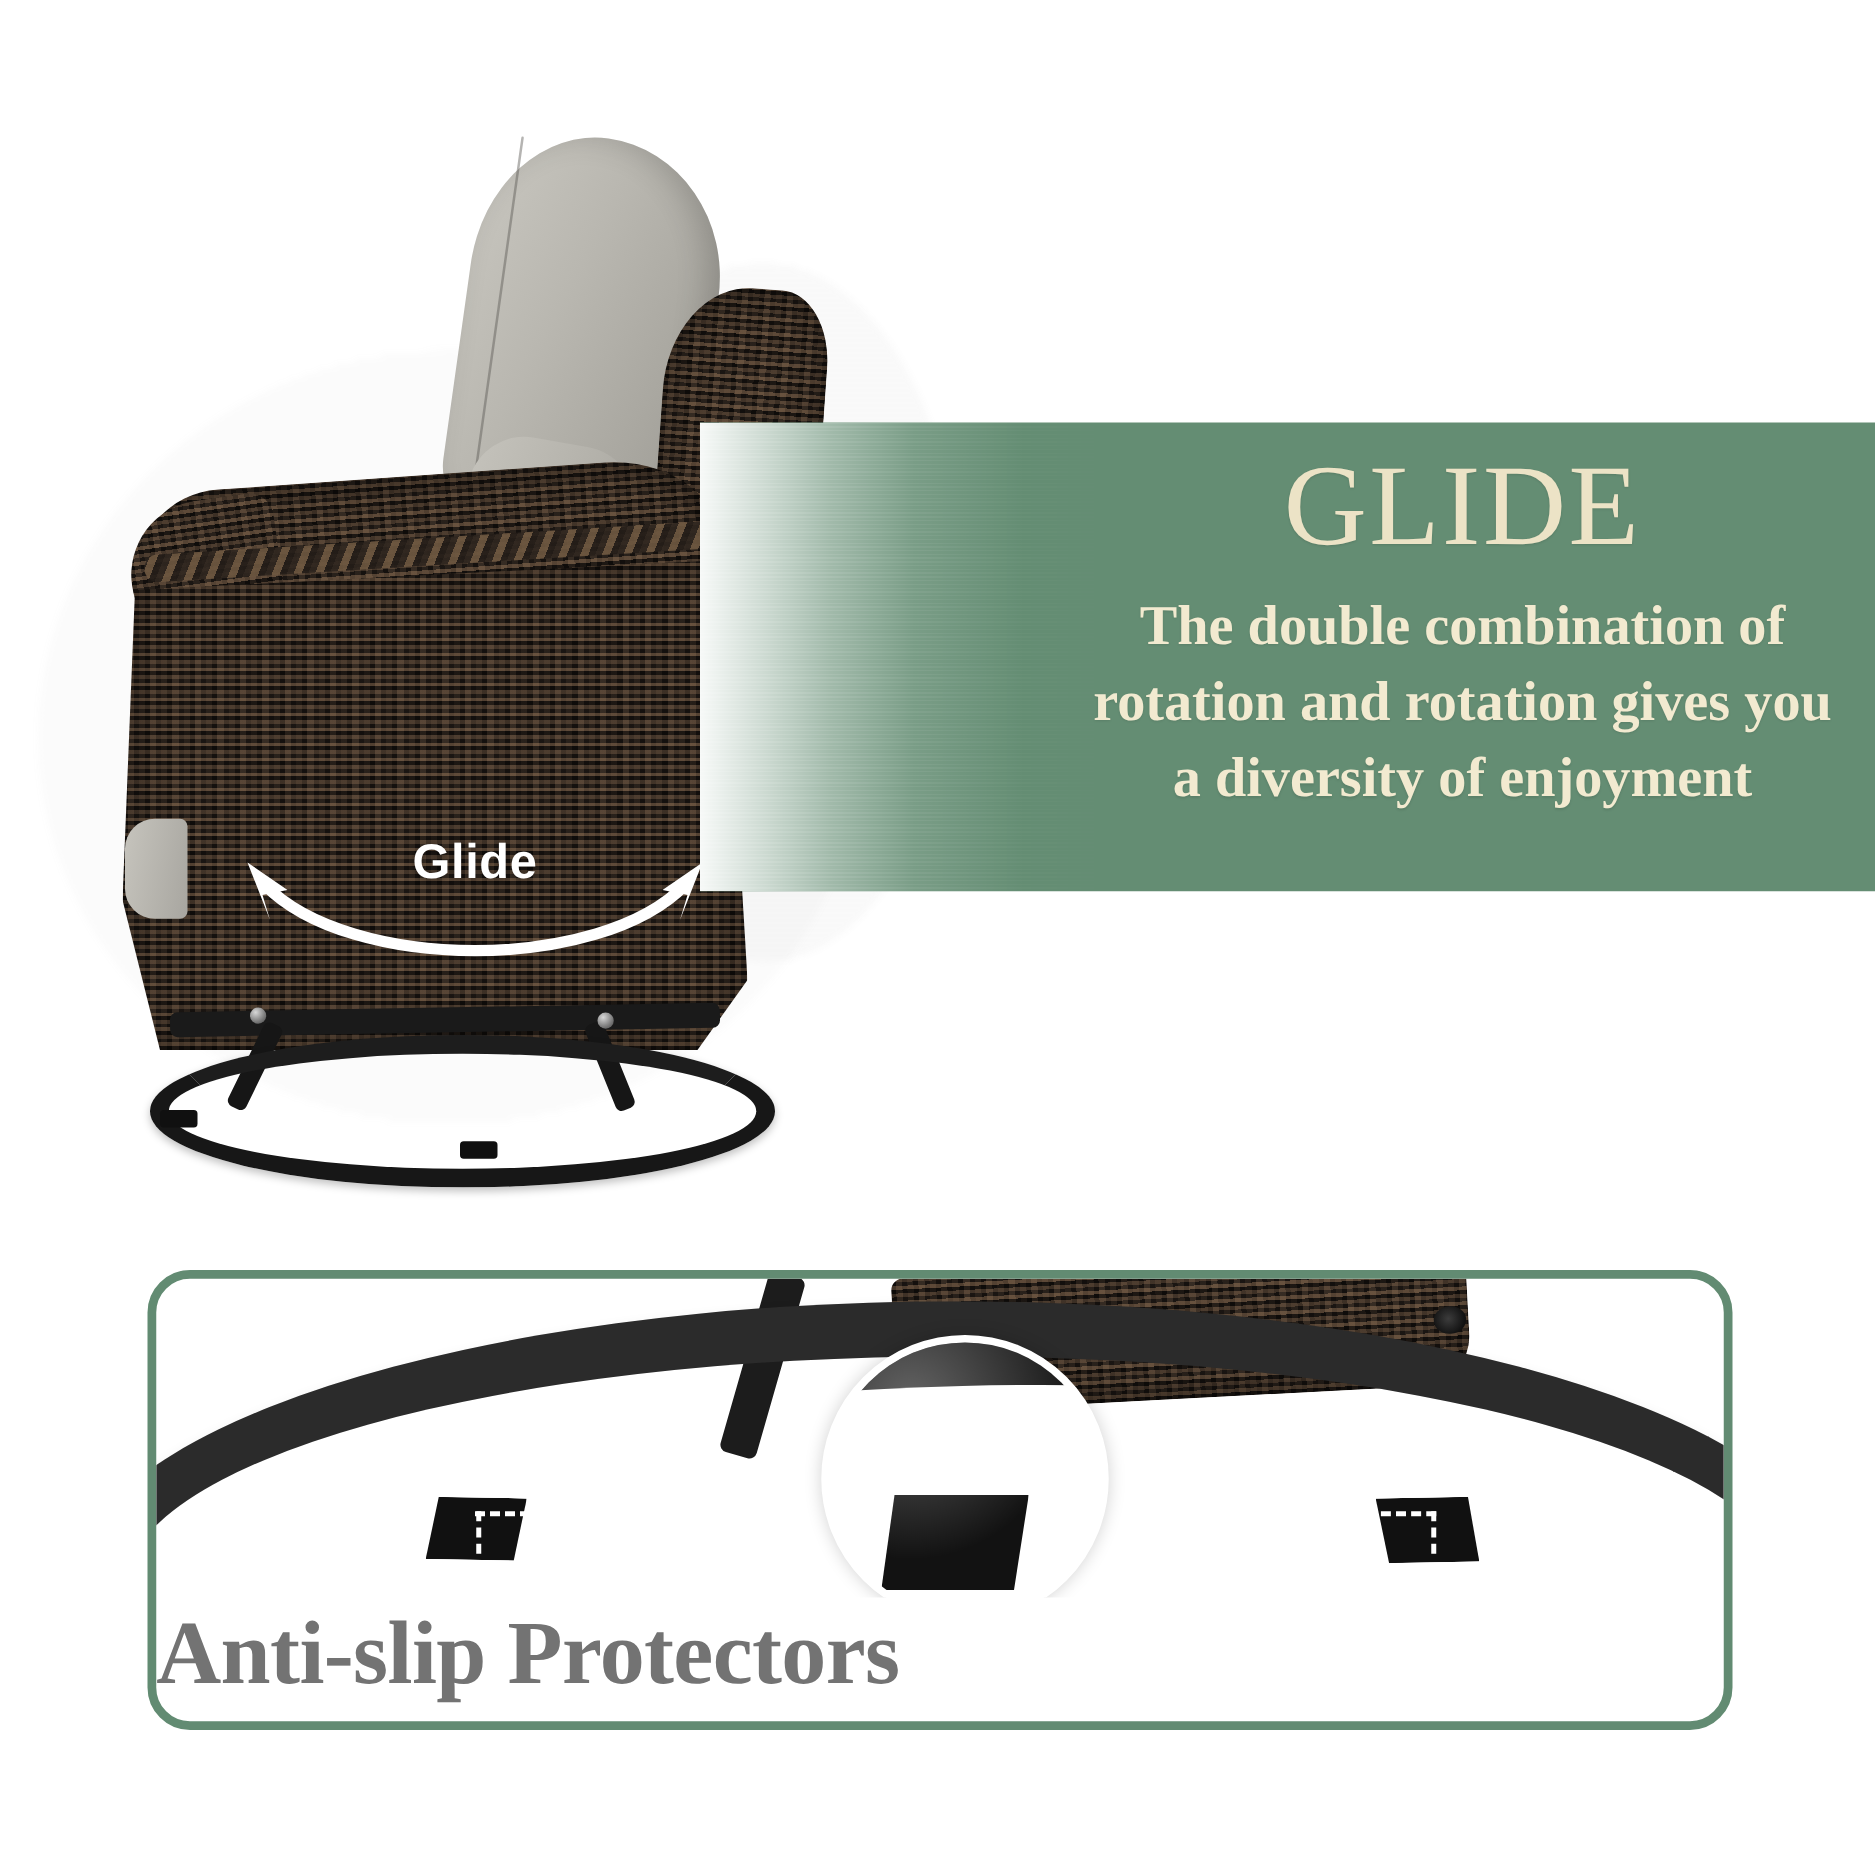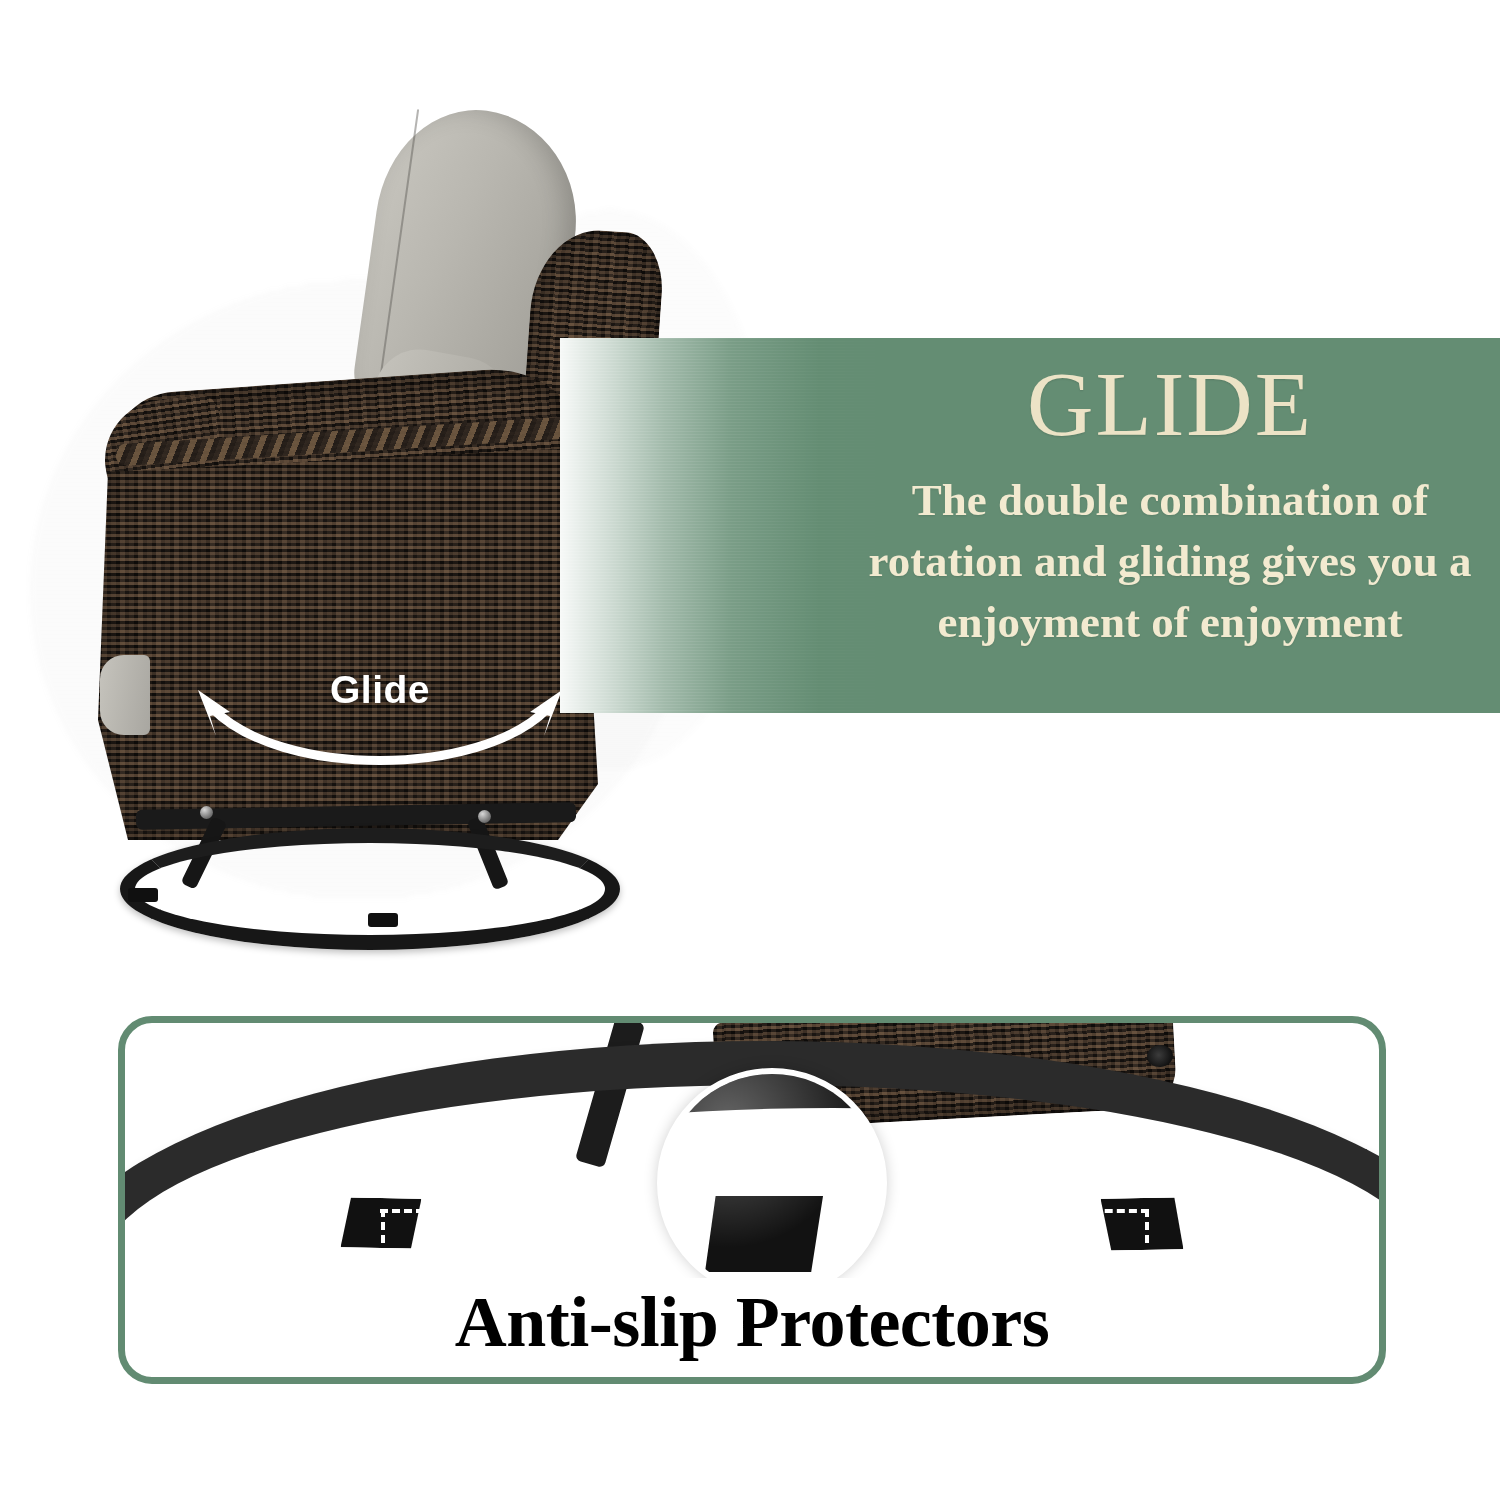--- a/index.html
+++ b/index.html
@@ -398,22 +398,21 @@
     left: 0; top: 0; width: 100%; height: 100%;
     border-radius: 50%;
     background: radial-gradient(circle at 30% 22%, rgba(255,255,255,0.32), rgba(255,255,255,0) 55%);
     pointer-events: none;
   }
 
   #antislip-caption {
     position: absolute;
     left: 0; right: 0;
     top: 258px;
-    text-align: center;
-    color: #000000;
+    color: #737373;
     font-family: "Liberation Serif", serif;
     font-size: 72px;
     font-weight: 700;
     letter-spacing: -0.5px;
   }
 </style>
 </head>
 <body>
 
 <div id="top-section">
@@ -452,21 +451,21 @@
       <polygon points="402,50 370,72 390,76 384,96" fill="#ffffff"></polygon>
     </svg>
     <div id="glide-arrow-label">Glide</div>
   </div>
 
   <div id="feature-panel">
     <div class="panel-streaks"></div>
     <div class="panel-fade"></div>
     <div id="panel-text">
       <div id="glide-title">GLIDE</div>
-      <div id="glide-subtitle">The double combination of rotation and gliding gives you a enjoyment of enjoyment</div>
+      <div id="glide-subtitle">The double combination of rotation and rotation gives you a diversity of enjoyment</div>
     </div>
   </div>
 </div>
 
 <div id="detail-card">
 
   <div id="base-photo-wrap">
     <div id="wicker-seat-strip" class="wicker"></div>
     <div id="wicker-bolt"></div>
     <div id="diagonal-strut"></div>

